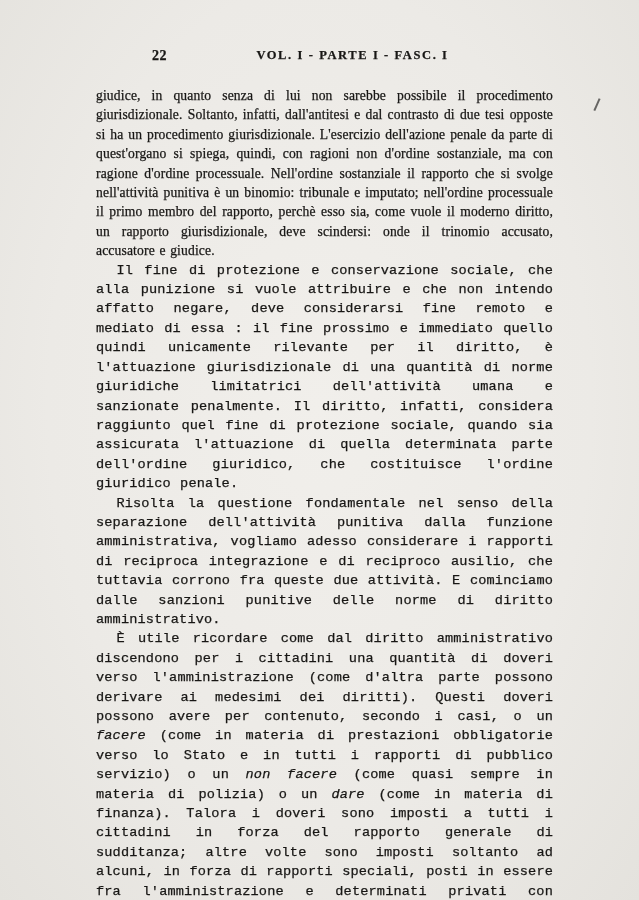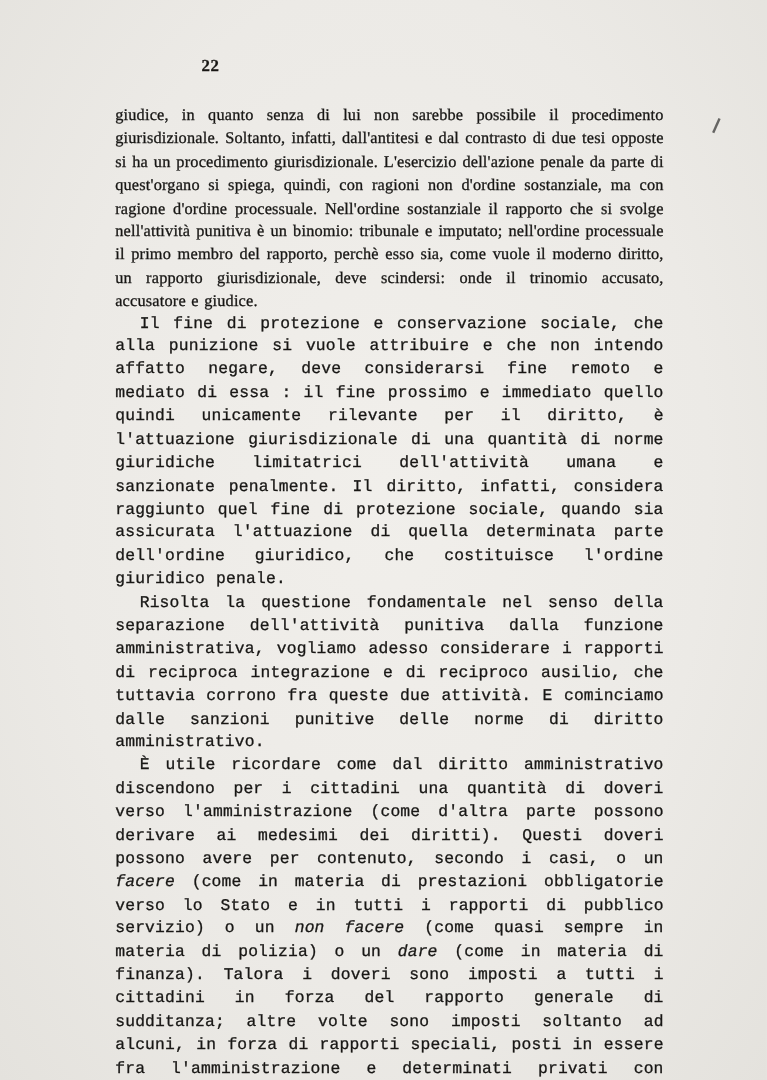--- a/index.html
+++ b/index.html
@@ -19,21 +19,21 @@
     color: #181715;
     -webkit-text-stroke: 0.25px #181715;
   }
   .page-header {
     position: relative;
     margin: 48px 86px 0 152px;
     height: 20px;
   }
   .page-number {
     position: absolute;
-    left: 16px;
+    left: 0;
     top: 0;
     font-size: 14px;
     font-weight: bold;
     letter-spacing: 0.5px;
   }
   .header-title {
     text-align: center;
     font-size: 12.5px;
     font-weight: bold;
     letter-spacing: 1.6px;
@@ -71,20 +71,21 @@
     opacity: 0.75;
   }
 </style>
 </head>
 <body>
 
 <div class="scan-page">
 
   <div class="page-header">
     <span class="page-number">22</span>
+    <div class="header-title">VOL. I - PARTE I - FASC. I</div>
   </div>
 
   <div class="scan-mark"></div>
 
   <div class="text-block">
       <p class="para"><span class="">giudice, in quanto senza di lui non sarebbe possibile il procedimento giurisdizionale. Soltanto, infatti, dall'antitesi e dal contrasto di due tesi opposte si ha un procedimento giurisdizionale. L'esercizio dell'azione penale da parte di quest'organo si spiega, quindi, con ragioni non d'ordine sostanziale, ma con ragione d'ordine processuale. Nell'ordine sostanziale il rapporto che si svolge nell'attività punitiva è un binomio: tribunale e imputato; nell'ordine processuale il primo membro del rapporto, perchè esso sia, come vuole il moderno diritto, un rapporto giurisdizionale, deve scindersi: onde il trinomio accusato, accusatore e giudice.</span></p>
       <p class="para indent"><span class="">Il fine di protezione e conservazione sociale, che alla punizione si vuole attribuire e che non intendo affatto negare, deve considerarsi fine remoto e mediato di essa : il fine prossimo e immediato quello quindi unicamente rilevante per il diritto, è l'attuazione giurisdizionale di una quantità di norme giuridiche limitatrici dell'attività umana e sanzionate penalmente. Il diritto, infatti, considera raggiunto quel fine di protezione sociale, quando sia assicurata l'attuazione di quella determinata parte dell'ordine giuridico, che costituisce l'ordine giuridico penale.</span></p>
       <p class="para indent"><span class="">Risolta la questione fondamentale nel senso della separazione dell'attività punitiva dalla funzione amministrativa, vogliamo adesso considerare i rapporti di reciproca integrazione e di reciproco ausilio, che tuttavia corrono fra queste due attività. E cominciamo dalle sanzioni punitive delle norme di diritto amministrativo.</span></p>
       <p class="para indent"><span class="">È utile ricordare come dal diritto amministrativo discendono per i cittadini una quantità di doveri verso l'amministrazione (come d'altra parte possono derivare ai medesimi dei diritti). Questi doveri possono avere per contenuto, secondo i casi, o un </span><span class="it">facere</span><span class=""> (come in materia di prestazioni obbligatorie verso lo Stato e in tutti i rapporti di pubblico servizio) o un </span><span class="it">non facere</span><span class=""> (come quasi sempre in materia di polizia) o un </span><span class="it">dare</span><span class=""> (come in materia di finanza). Talora i doveri sono imposti a tutti i cittadini in forza del rapporto generale di sudditanza; altre volte sono imposti soltanto ad alcuni, in forza di rapporti speciali, posti in essere fra l'amministrazione e determinati privati con singoli atti giuridici. Tutti</span></p>
     </div>

